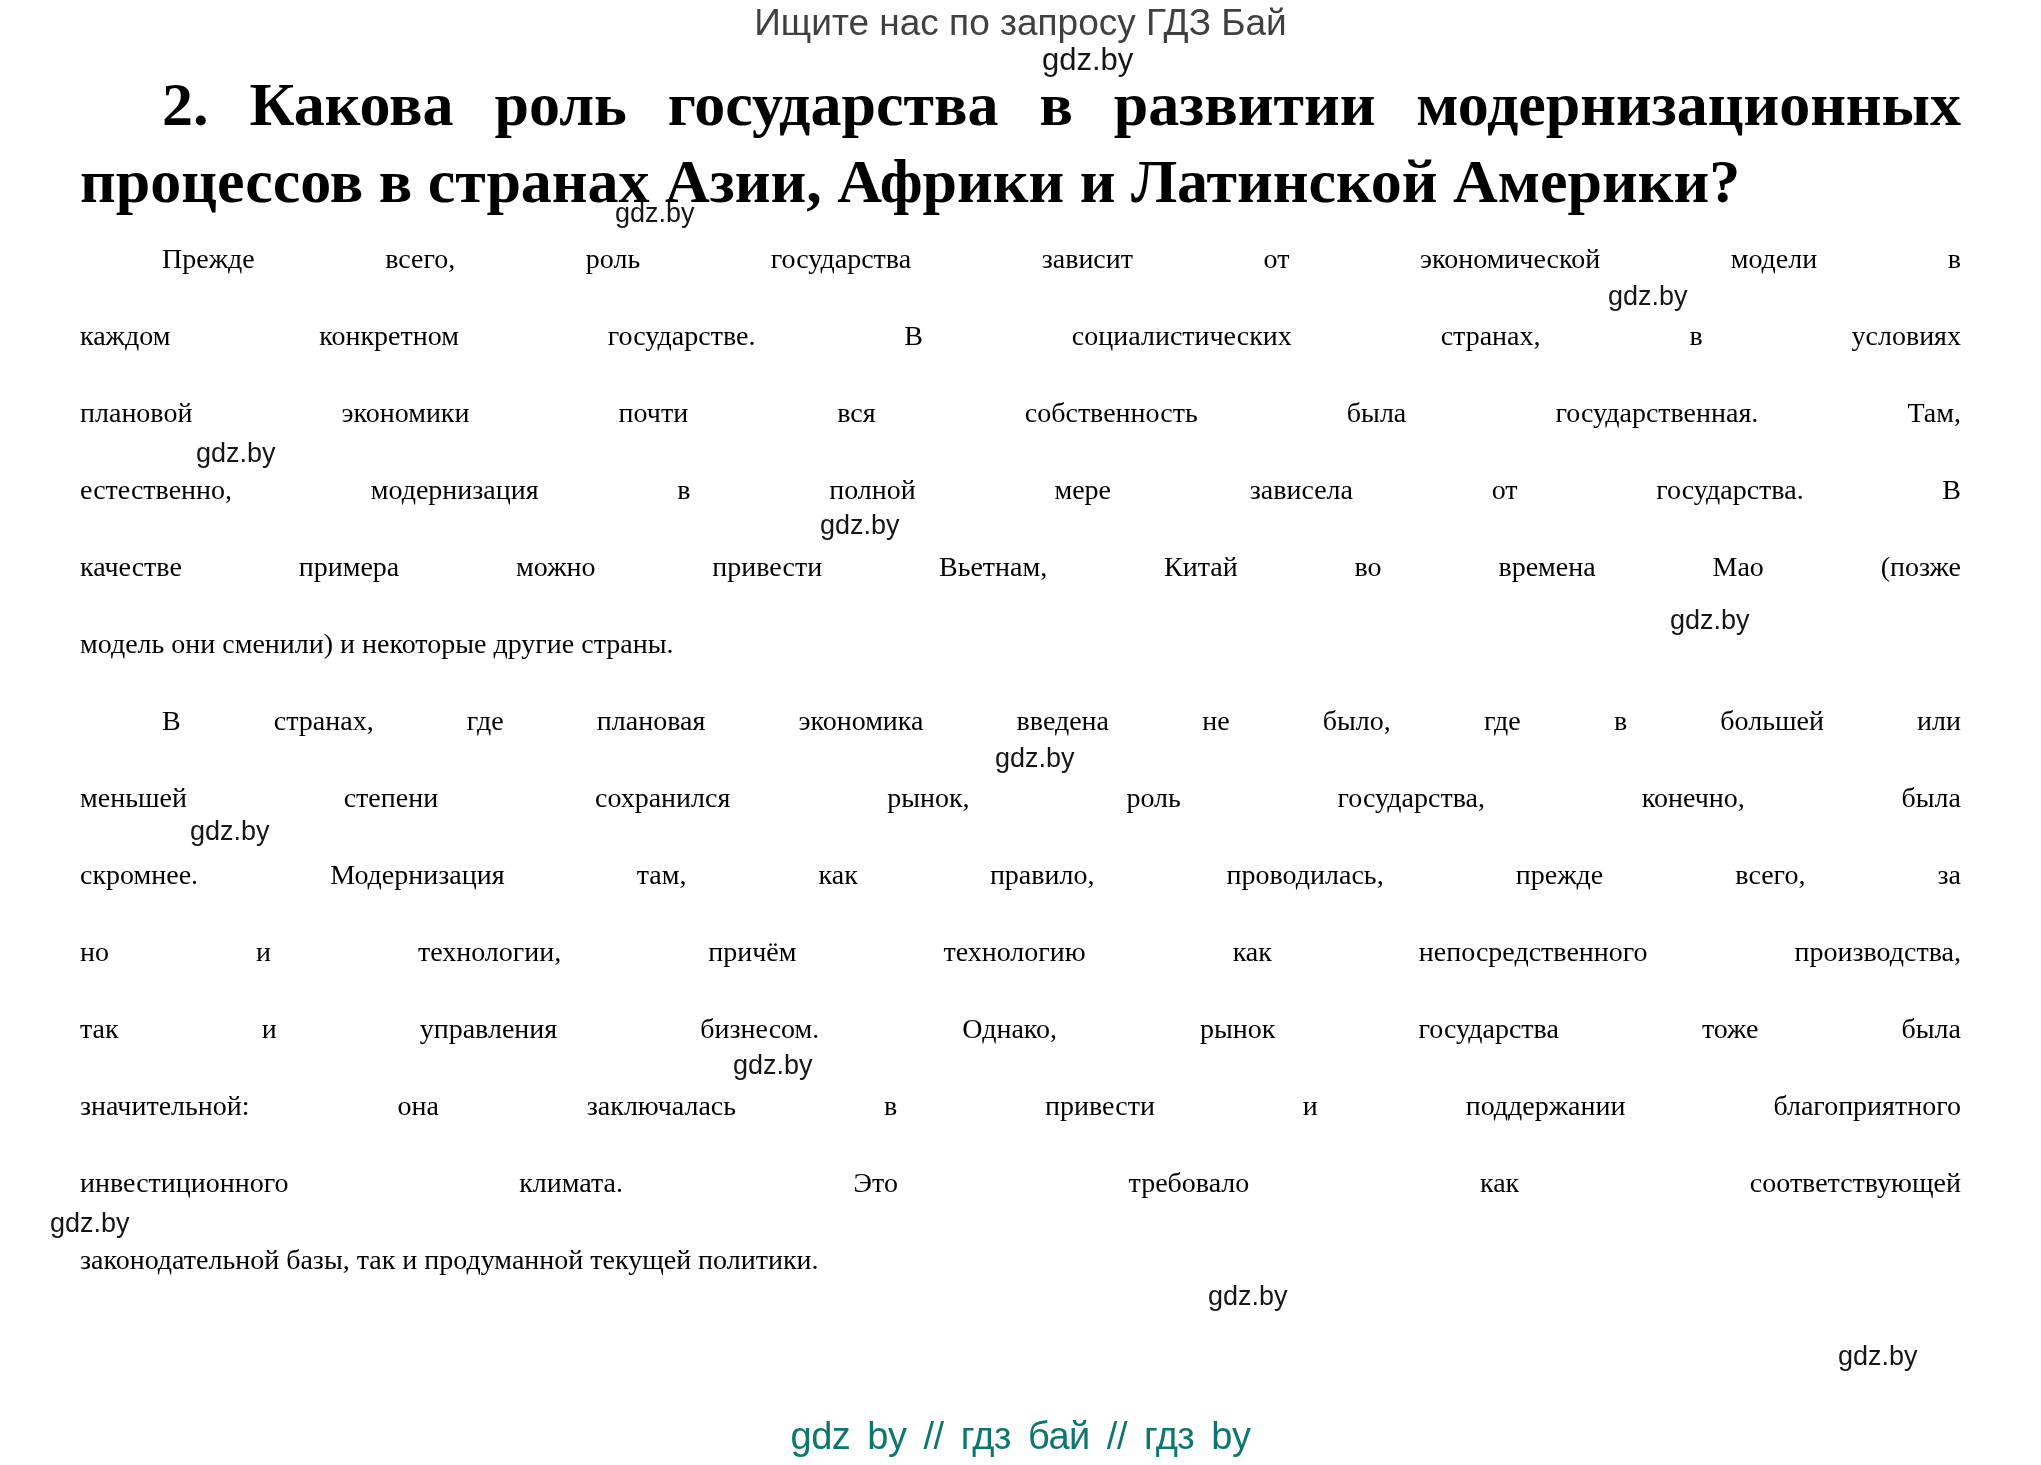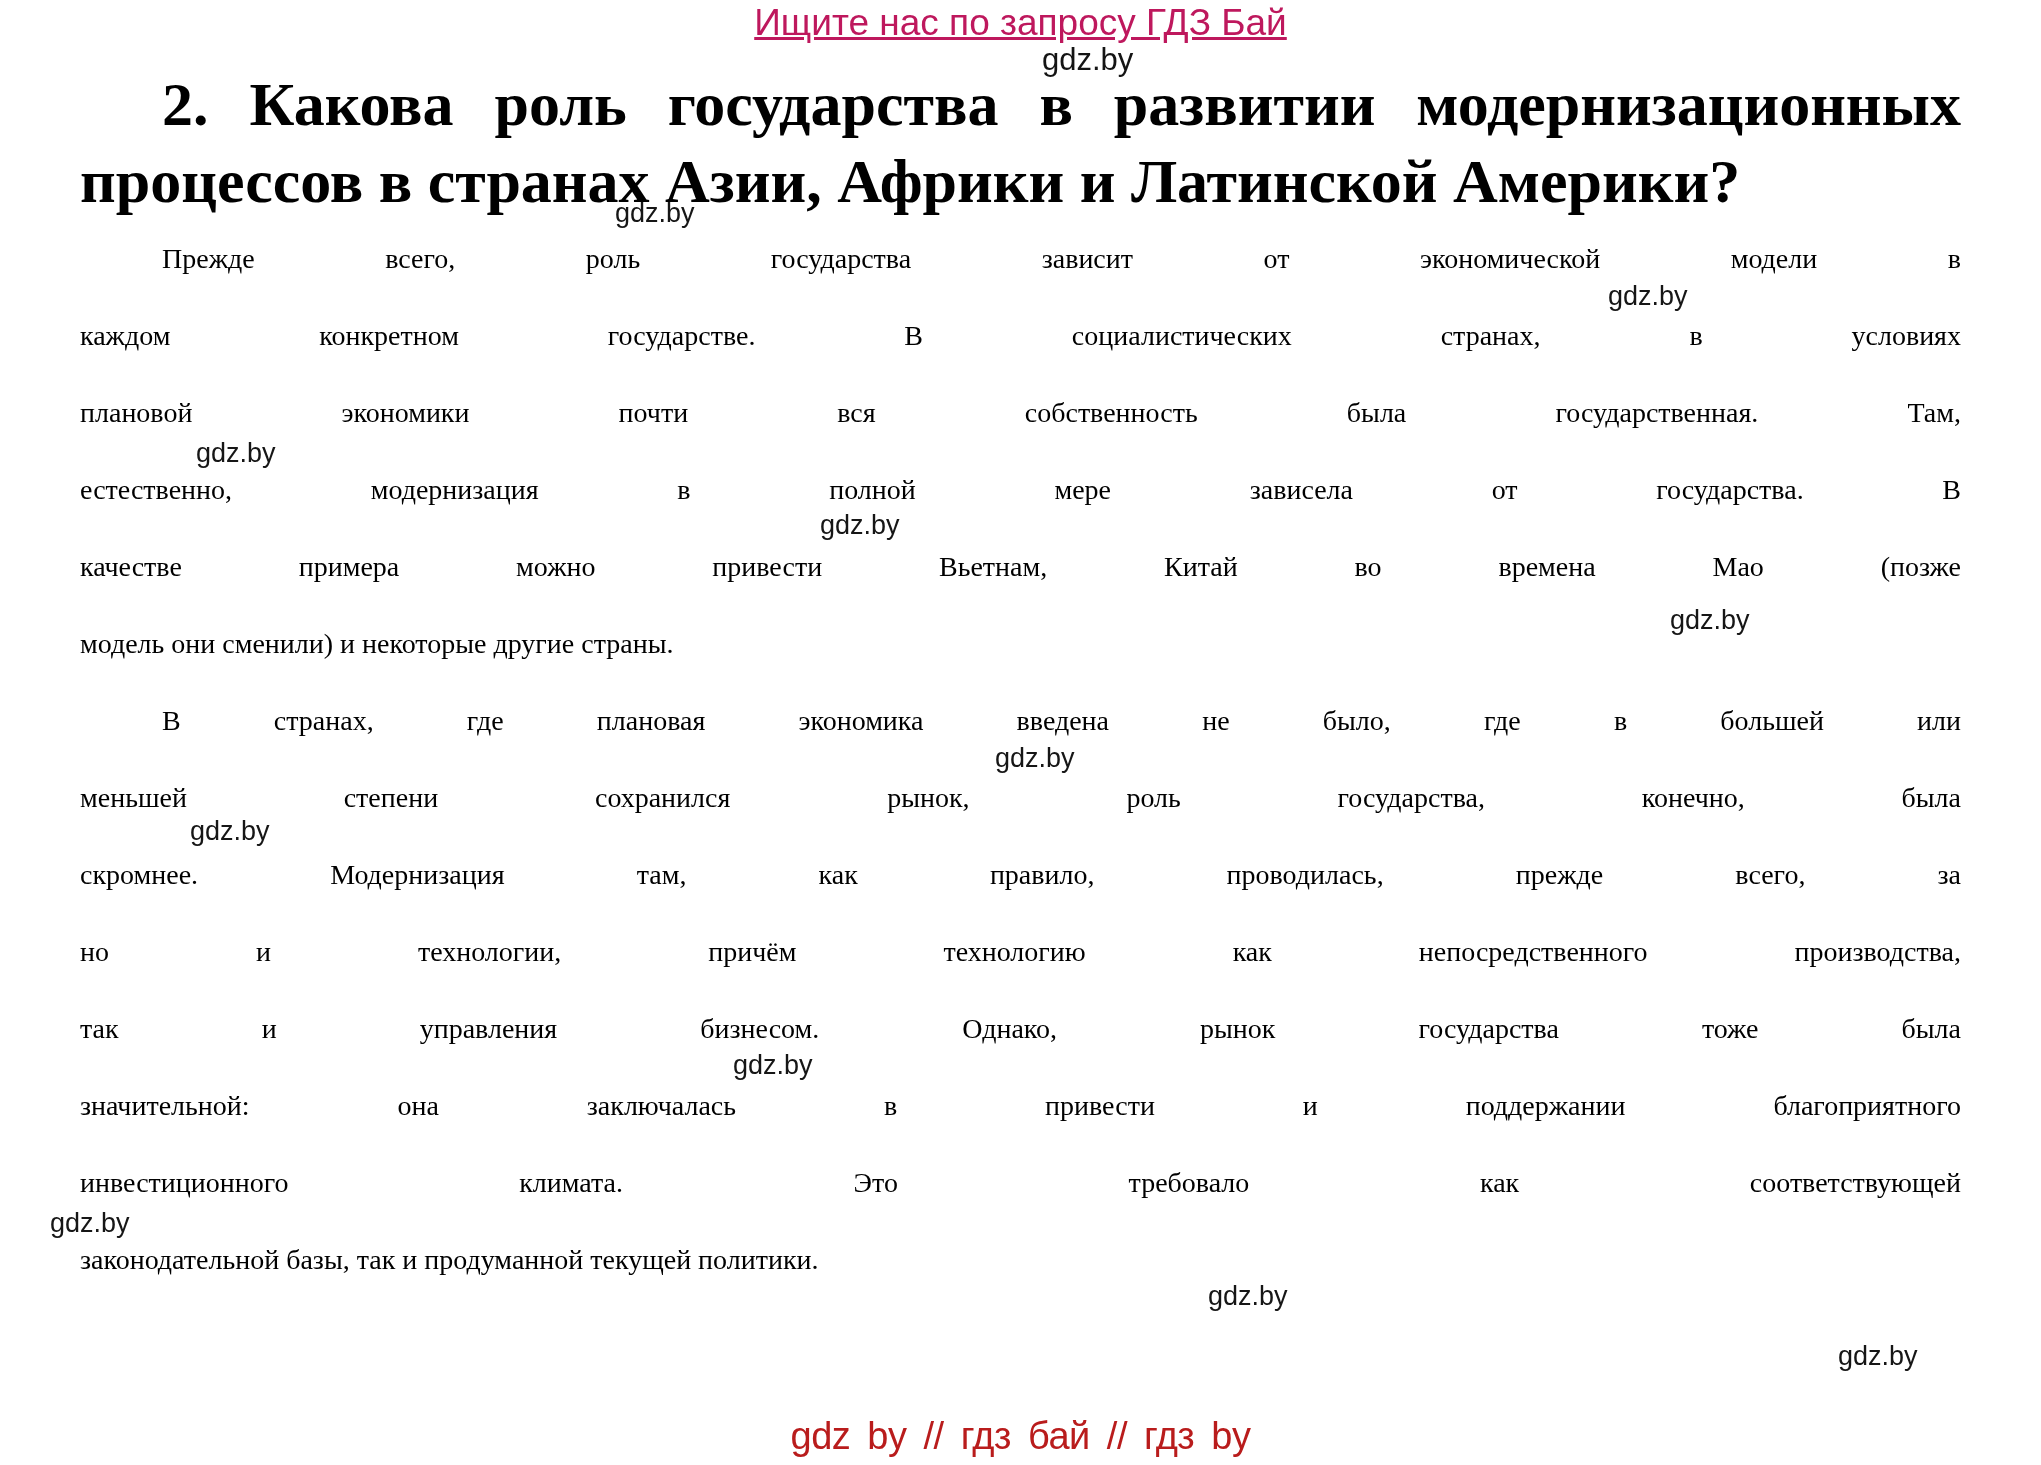--- a/index.html
+++ b/index.html
@@ -12,22 +12,21 @@
     font-family:"Liberation Serif","DejaVu Serif",serif;
     color:#000000;
   }
   
   .promo{
     position:absolute;
     top:2px; left:0; width:100%;
     text-align:center;
     font-family:"Liberation Sans","DejaVu Sans",sans-serif;
     font-size:37px;
-    color:#be185d;
-    text-decoration:underline;
+    color:#404040;
   }
   
   .header-wm{
     position:absolute;
     top:42px; left:1042px;
     font-family:"Liberation Sans","DejaVu Sans",sans-serif;
     font-size:31px;
     color:#141414;
   }
   
@@ -65,21 +64,21 @@
   }
   
   .footer{
     position:absolute;
     top:1415px; left:0; width:100%;
     text-align:center;
     font-family:"Liberation Sans","DejaVu Sans",sans-serif;
     font-size:38px;
     letter-spacing:-0.5px;
     word-spacing:7px;
-    color:#b91c1c;
+    color:#0f766e;
   }
 </style>
 </head>
 <body>
 
 <div class="page">
 
   <div class="promo">Ищите нас по запросу ГДЗ Бай</div>
 
   <div class="header-wm">gdz.by</div>

